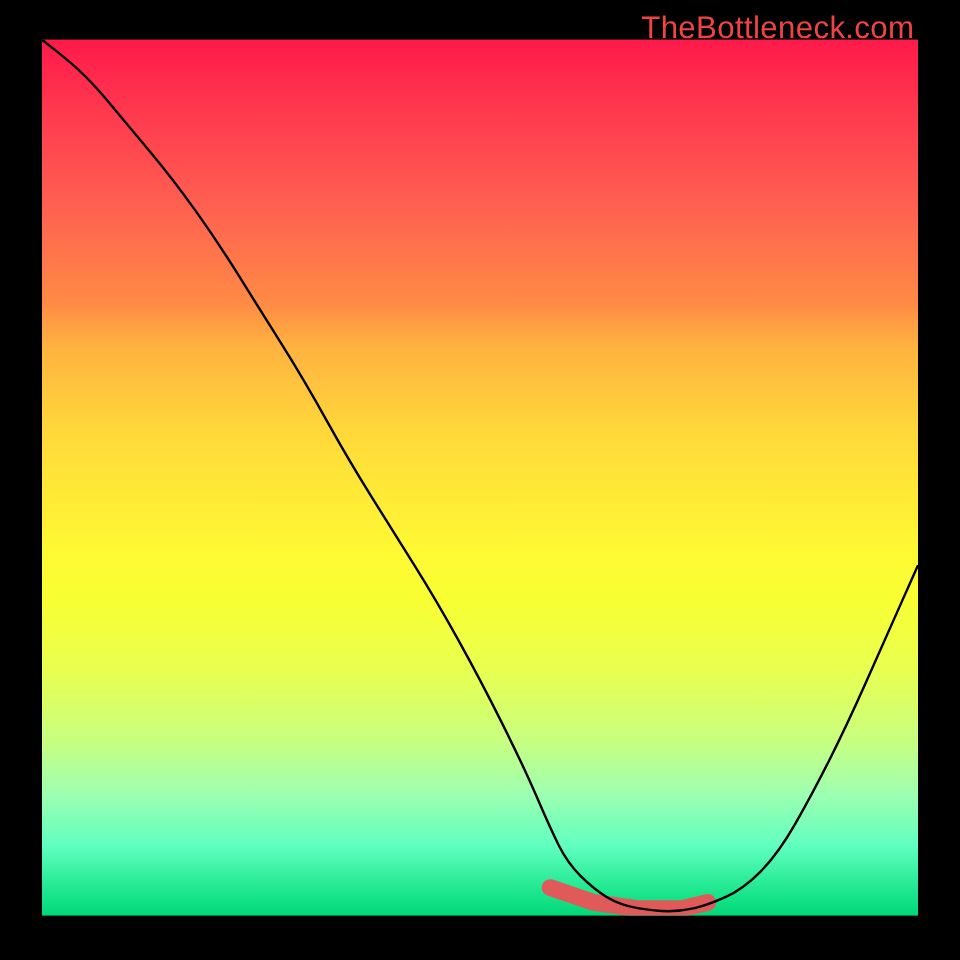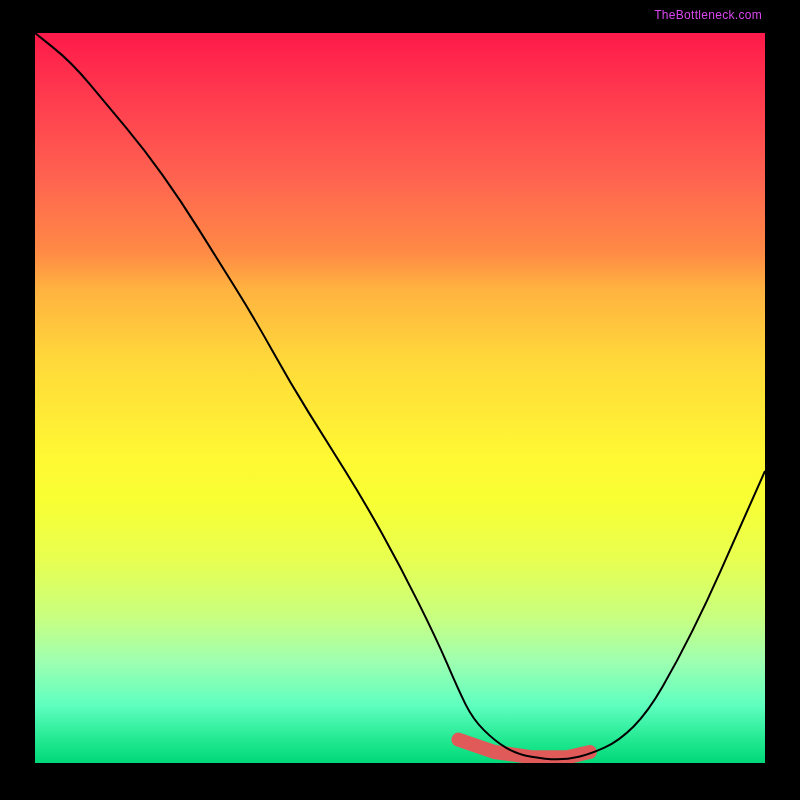--- a/index.html
+++ b/index.html
@@ -15,21 +15,21 @@
     #ffd93a 45%,
     #fff833 58%,
     #f8ff33 64%,
     #e8ff50 72%,
     #c8ff80 80%,
     #9fffb0 86%,
     #60ffc0 92%,
     #20e890 97%,
     #00d878 100%);
 }
-.watermark { position: absolute; right: 38px; top: 8px; color: #d946ef; font-size: 12px; font-weight: normal; letter-spacing: 0.3px; }
+.watermark { position: absolute; right: 38px; top: 8px; color: #ef4444; font-size: 26px; font-weight: normal; letter-spacing: 0.3px; }
 svg.curve { position: absolute; left: 0; top: 0; width: 100%; height: 100%; }
 .pink-highlight { stroke: #e05a5a; stroke-width: 14; stroke-linecap: round; fill: none; }
 .black-curve { stroke: #000; stroke-width: 2; fill: none; }
 </style>
 </head>
 <body>
 
 <div class="container">
   <div class="watermark">TheBottleneck.com</div>
   <div class="plot-area">

